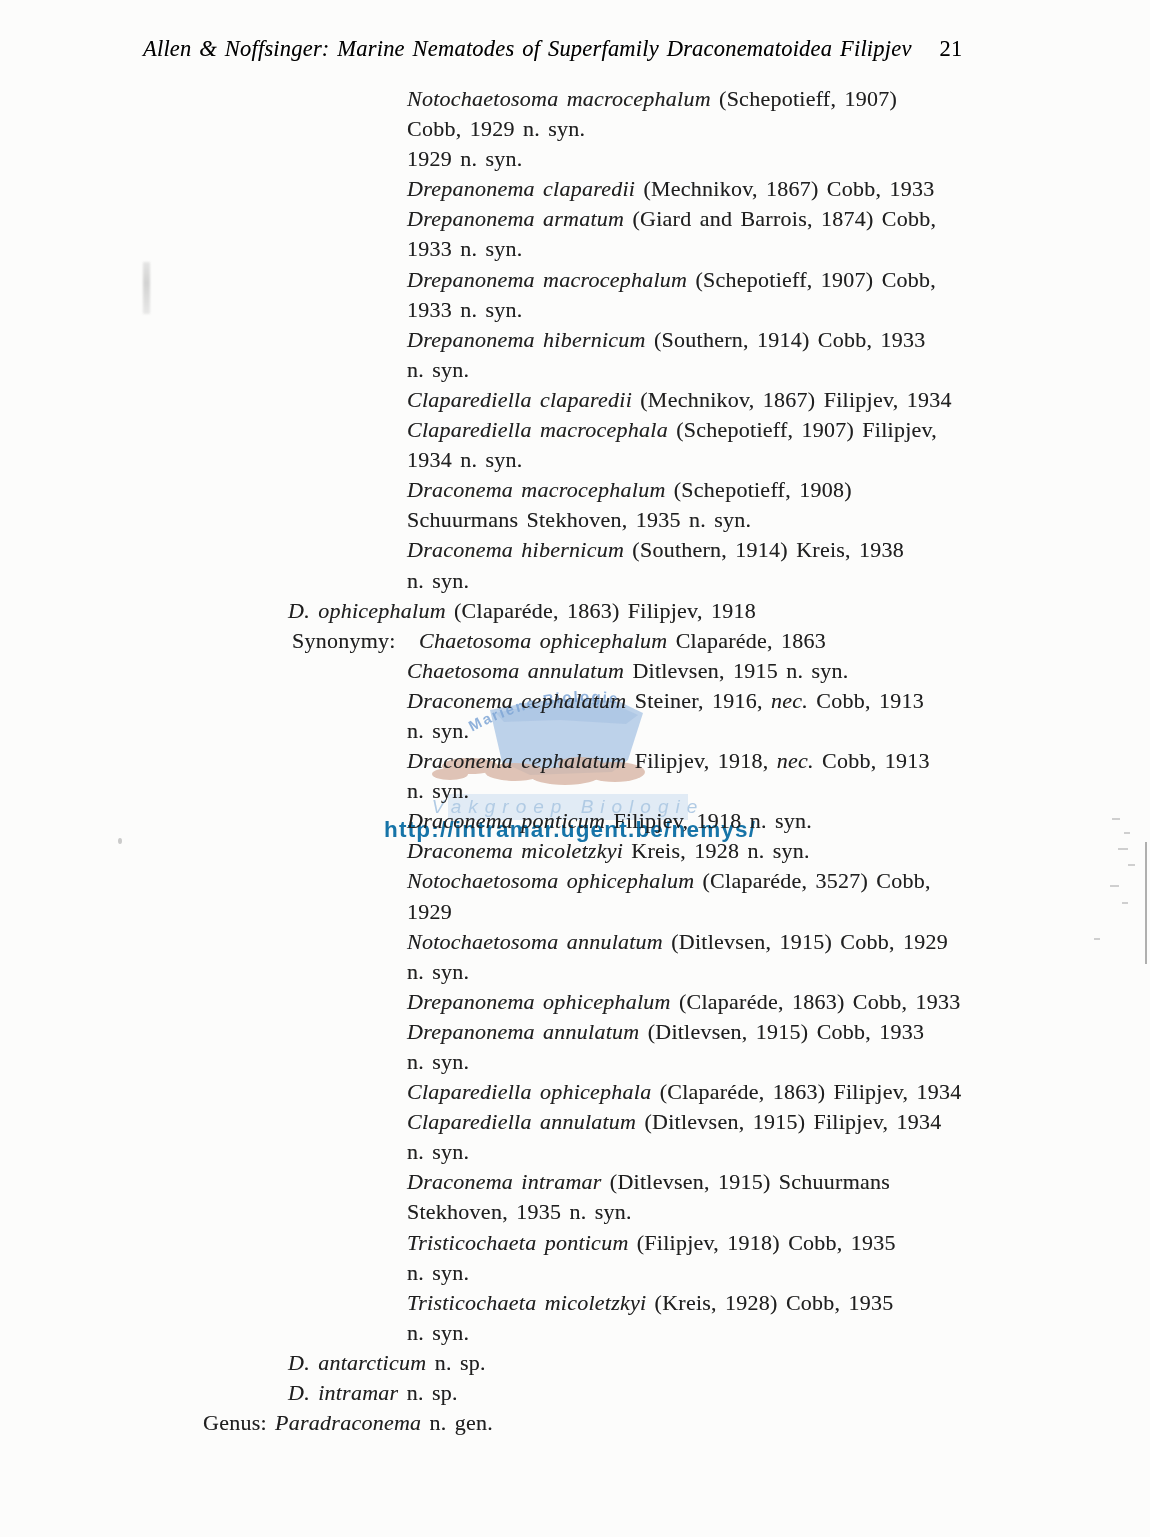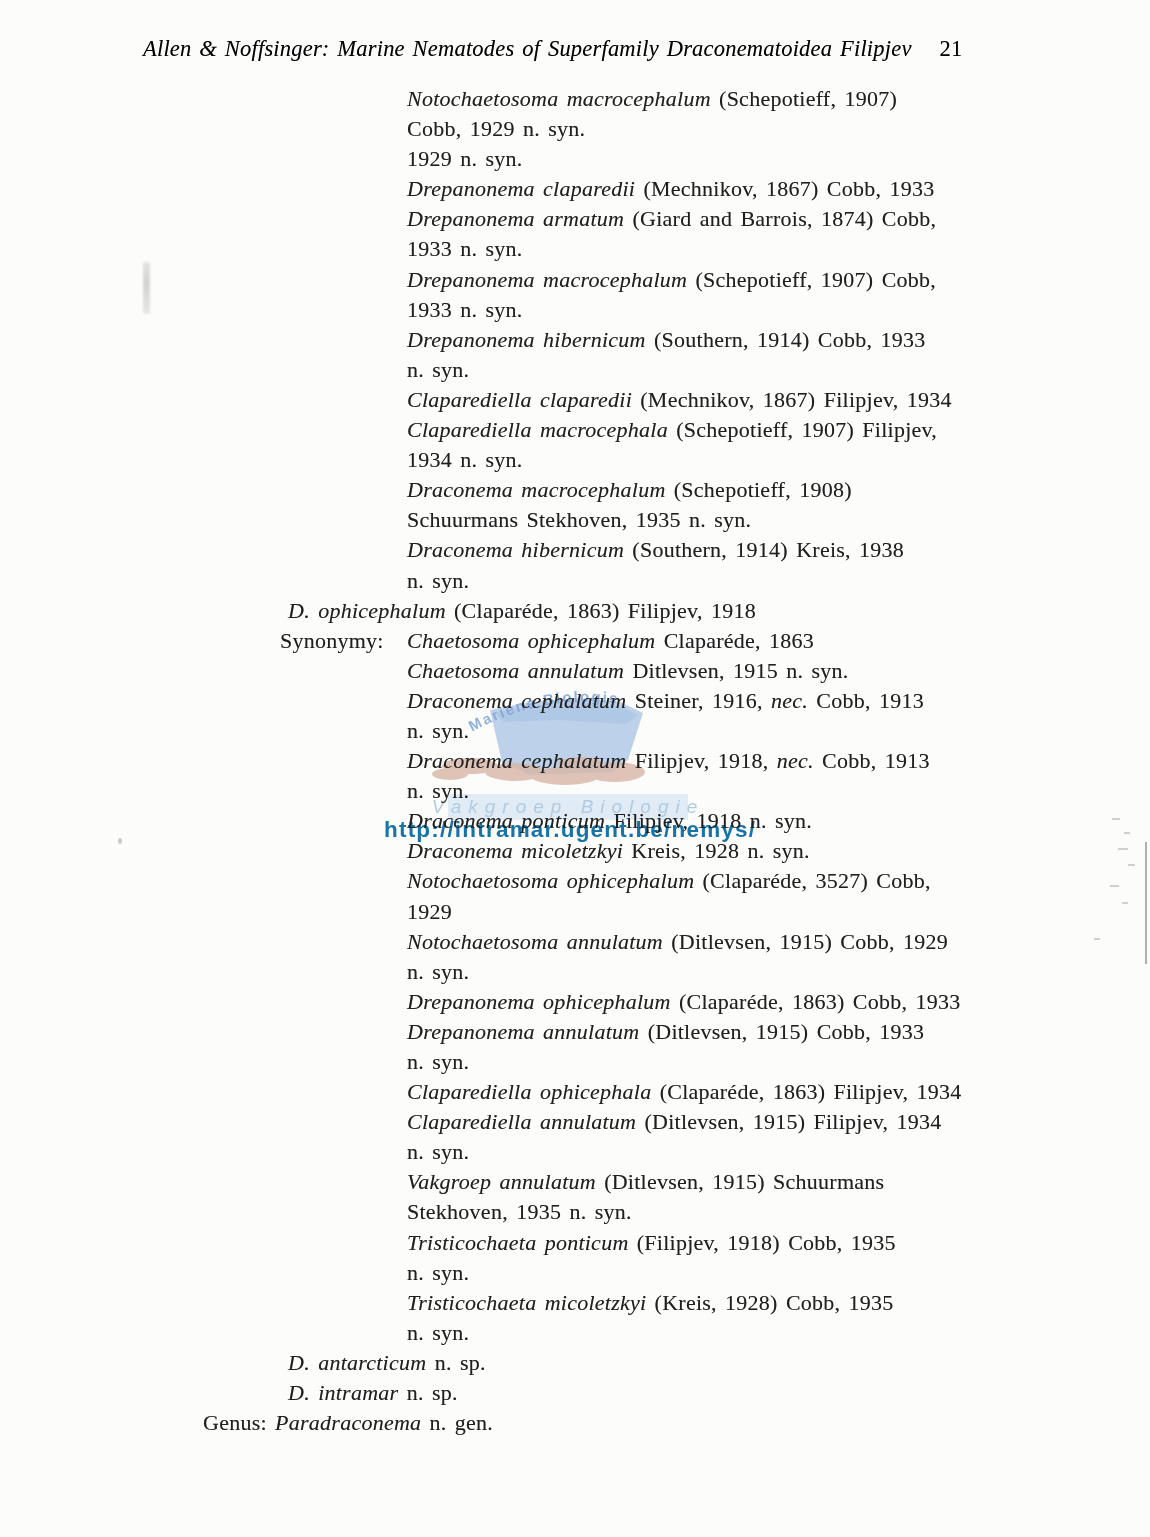--- a/index.html
+++ b/index.html
@@ -28,21 +28,21 @@
     text-shadow:0 0 .5px rgba(0,0,0,.35);
     z-index:3;
   }
   .line{white-space:nowrap;}
   .line .it{font-style:italic;}
   .line .ro{font-style:normal;}
   .indent-syn{padding-left:397px;}
   .indent-species{padding-left:240px;margin-left:38px;}
   .indent-synonymy{padding-left:270px;}
   .indent-genus{padding-left:193px;}
-  .line-label{display:inline-block;width:127px;font-style:normal;}
+  .line-label{display:inline-block;width:127px;font-style:normal;margin-left:12px;}
   
   .wm{position:absolute;z-index:1;}
   .wm-band{
     left:448px;top:794px;width:240px;height:26px;
     background:#dde9f4;opacity:.85;
     display:flex;align-items:center;justify-content:center;font-style:italic;
   }
   .wm-band span{
     font-family:"Liberation Sans","DejaVu Sans",sans-serif;
     font-size:19px;letter-spacing:7px;color:#a5c3e1;white-space:nowrap;
@@ -140,21 +140,21 @@
       <div class="line indent-syn"><span class="it">Notochaetosoma ophicephalum</span><span class="ro"> (Claparéde, 3527) Cobb,</span></div>
       <div class="line indent-syn"><span class="ro">1929</span></div>
       <div class="line indent-syn"><span class="it">Notochaetosoma annulatum</span><span class="ro"> (Ditlevsen, 1915) Cobb, 1929</span></div>
       <div class="line indent-syn"><span class="ro">n. syn.</span></div>
       <div class="line indent-syn"><span class="it">Drepanonema ophicephalum</span><span class="ro"> (Claparéde, 1863) Cobb, 1933</span></div>
       <div class="line indent-syn"><span class="it">Drepanonema annulatum</span><span class="ro"> (Ditlevsen, 1915) Cobb, 1933</span></div>
       <div class="line indent-syn"><span class="ro">n. syn.</span></div>
       <div class="line indent-syn"><span class="it">Claparediella ophicephala</span><span class="ro"> (Claparéde, 1863) Filipjev, 1934</span></div>
       <div class="line indent-syn"><span class="it">Claparediella annulatum</span><span class="ro"> (Ditlevsen, 1915) Filipjev, 1934</span></div>
       <div class="line indent-syn"><span class="ro">n. syn.</span></div>
-      <div class="line indent-syn"><span class="it">Vakgroep annulatum</span><span class="ro"> (Ditlevsen, 1915) Schuurmans</span></div>
+      <div class="line indent-syn"><span class="it">Draconema intramar</span><span class="ro"> (Ditlevsen, 1915) Schuurmans</span></div>
       <div class="line indent-syn"><span class="ro">Stekhoven, 1935 n. syn.</span></div>
       <div class="line indent-syn"><span class="it">Tristicochaeta ponticum</span><span class="ro"> (Filipjev, 1918) Cobb, 1935</span></div>
       <div class="line indent-syn"><span class="ro">n. syn.</span></div>
       <div class="line indent-syn"><span class="it">Tristicochaeta micoletzkyi</span><span class="ro"> (Kreis, 1928) Cobb, 1935</span></div>
       <div class="line indent-syn"><span class="ro">n. syn.</span></div>
       <div class="line indent-species"><span class="it">D. antarcticum</span><span class="ro"> n. sp.</span></div>
       <div class="line indent-species"><span class="it">D. intramar</span><span class="ro"> n. sp.</span></div>
       <div class="line indent-genus"><span class="ro">Genus: </span><span class="it">Paradraconema</span><span class="ro"> n. gen.</span></div>
     </div>
 

